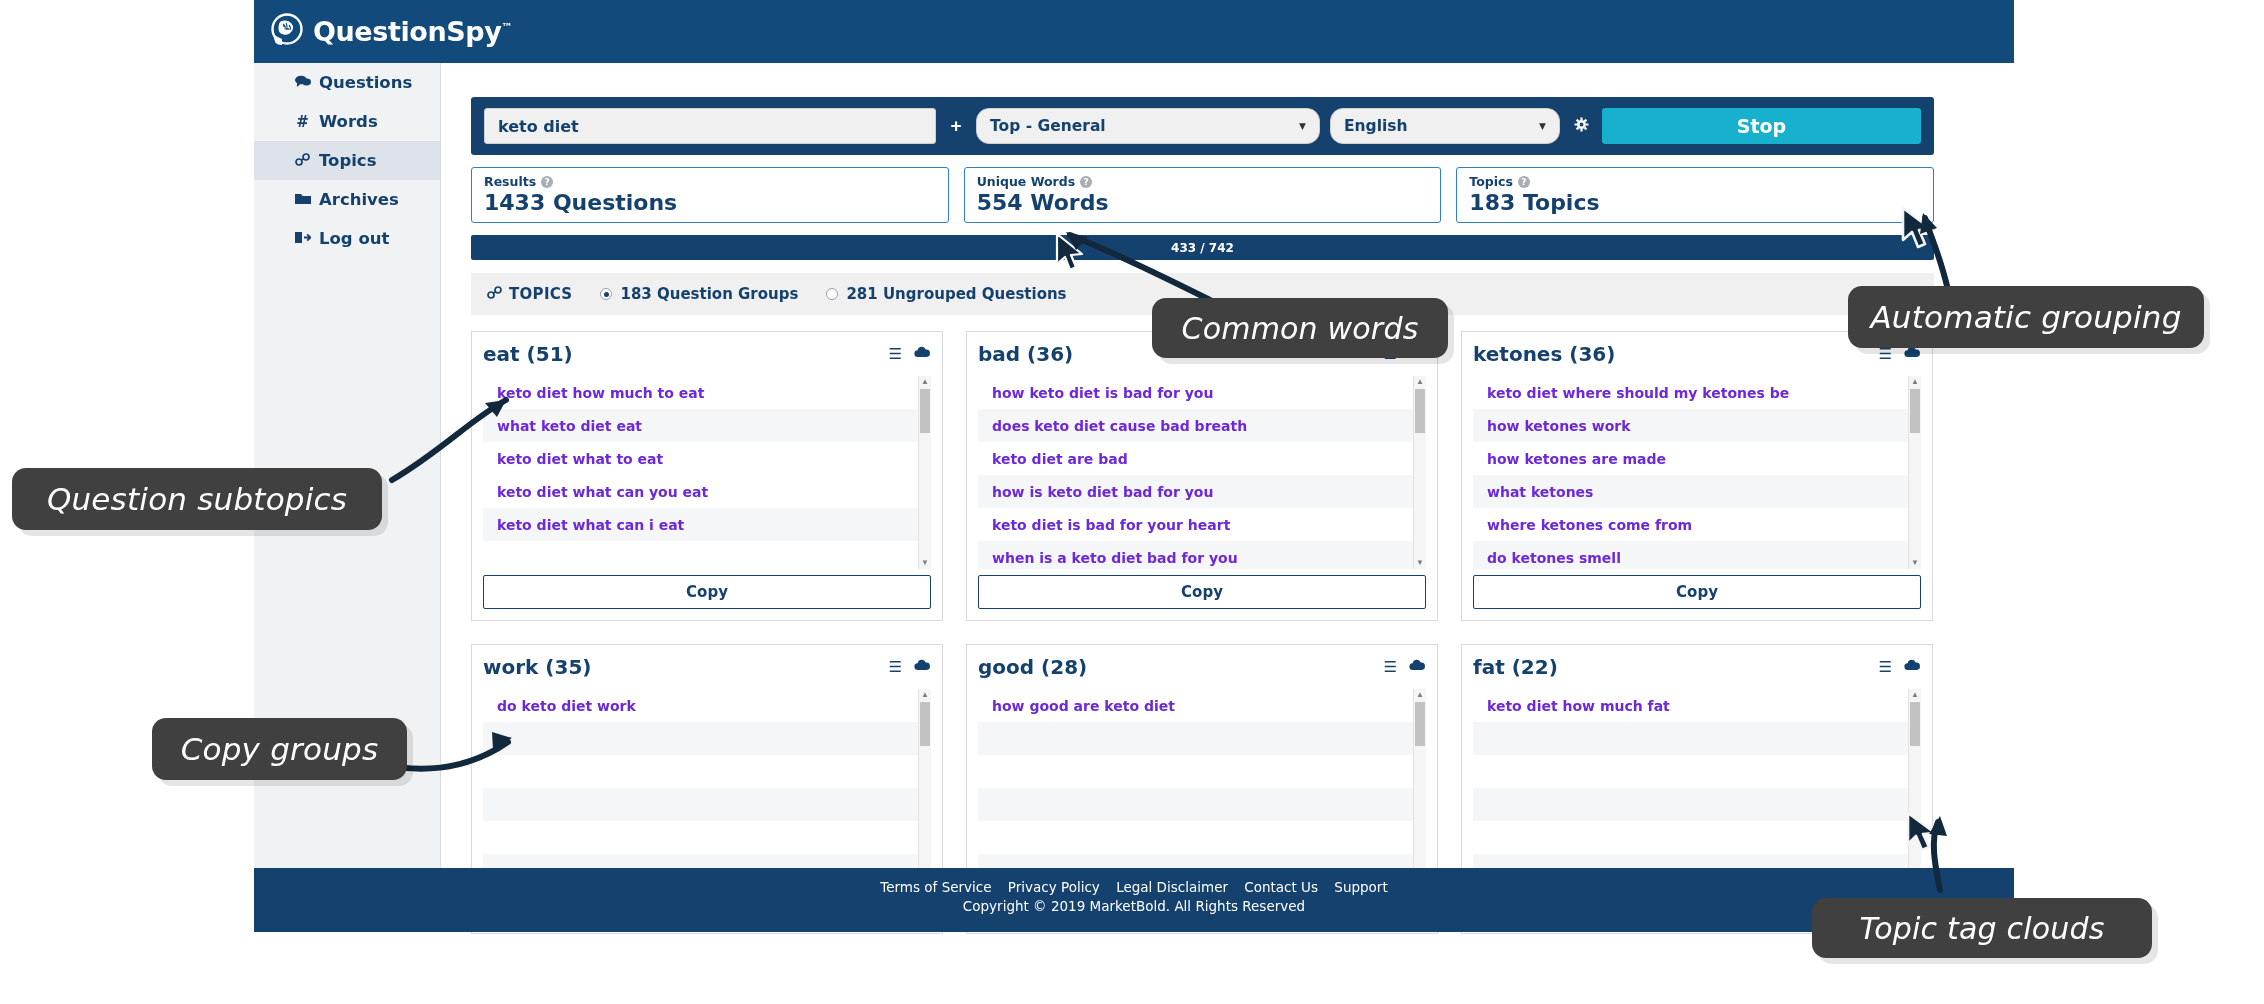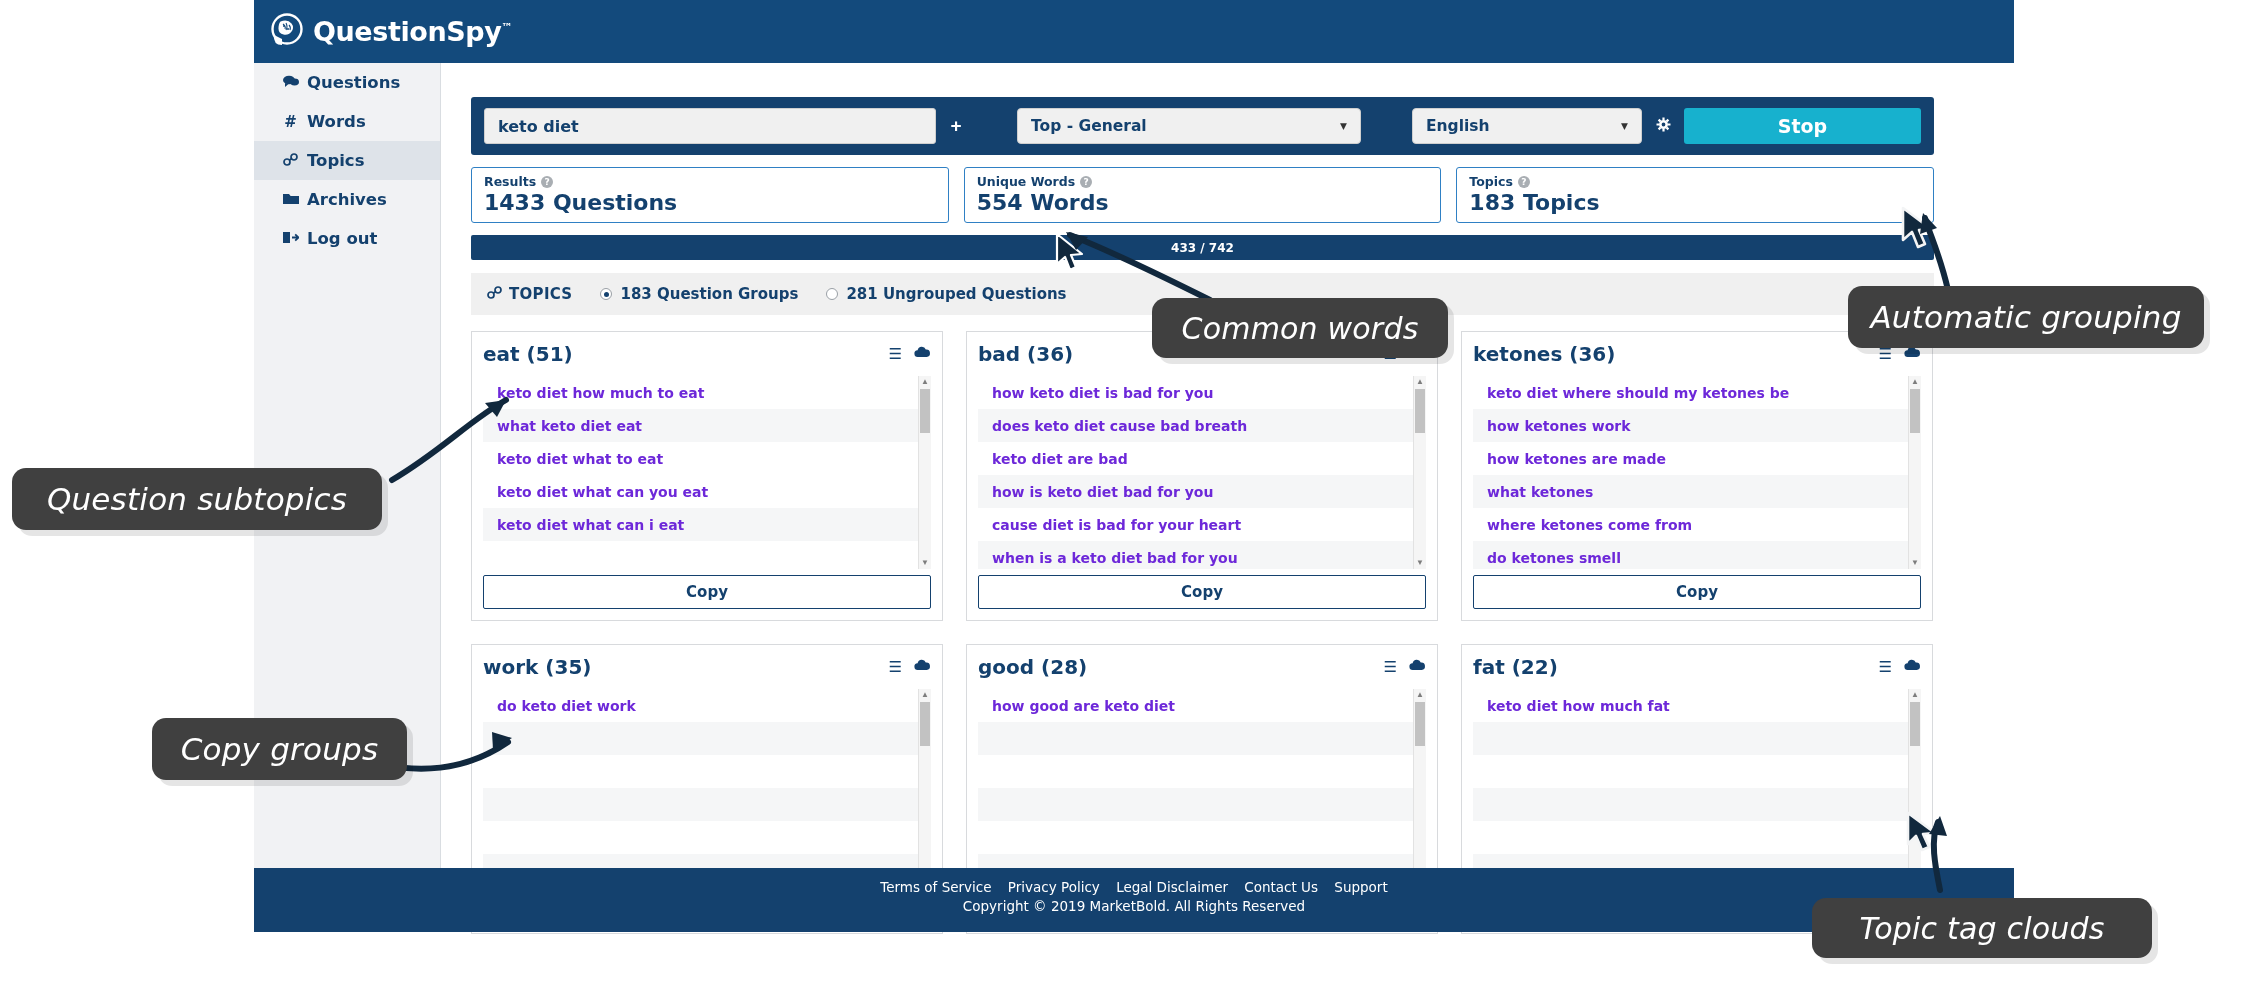--- a/index.html
+++ b/index.html
@@ -27,21 +27,21 @@
     font-family:"DejaVu Sans", sans-serif;
   }
   #brand .tm{font-size:11px;vertical-align:super;}
 
   
   #sidebar{
     position:absolute;left:0;top:63px;width:186px;height:805px;
     background:#f1f2f4;border-right:1px solid #d9dde1;
   }
   .nav-item{
-    height:39px;display:flex;align-items:center;padding-left:28px;gap:8px;
+    height:39px;display:flex;align-items:center;padding-left:40px;gap:8px;
     color:#14416e;font-size:16.5px;font-weight:bold;
     font-family:"DejaVu Sans", sans-serif;cursor:pointer;
   }
   .nav-item.active{background:#dee3e9;}
   .nav-item .nic{width:17px;display:inline-block;text-align:center;font-size:15px;}
 
   
   #main{
     position:absolute;left:187px;top:63px;width:1573px;height:805px;
     background:#ffffff;
@@ -52,25 +52,24 @@
     background:#14416e;border-radius:3px;display:flex;align-items:center;
     padding:0 13px;box-sizing:border-box;gap:10px;
   }
   .sb-input{
     height:36px;background:#f0f0f0;border:1px solid #cfcfcf;border-radius:3px;
     width:452px;box-sizing:border-box;display:flex;align-items:center;padding:0 13px;
     color:#14416e;font-size:16px;font-weight:bold;font-family:"DejaVu Sans", sans-serif;
   }
   .sb-plus{color:#ffffff;font-size:19px;font-weight:bold;width:20px;text-align:center;}
   .sb-select{
-    height:36px;background:#f0f0f0;border:1px solid #cfcfcf;border-radius:4px;
+    height:36px;background:#f0f0f0;border:1px solid #cfcfcf;border-radius:13px;
     box-sizing:border-box;display:flex;align-items:center;padding:0 13px;
     color:#14416e;font-size:15.5px;font-weight:bold;font-family:"DejaVu Sans", sans-serif;
     justify-content:space-between;
-    margin-left:41px;
   }
   #select-category{width:344px;}
   #select-language{width:230px;}
   .caret{font-size:9px;color:#333;margin-left:8px;}
   .sb-gear{color:#ffffff;font-size:16px;width:22px;text-align:center;}
   #stop-button{
     height:36px;flex:1;background:#17b1ce;border-radius:3px;
     display:flex;align-items:center;justify-content:center;
     color:#ffffff;font-size:19px;font-weight:bold;
     font-family:"DejaVu Sans", sans-serif;cursor:pointer;
@@ -376,21 +375,21 @@
             <span class="icon-cloud"><svg width="17" height="12" viewBox="0 0 17 12">
                   <path d="M4 11 a3.4 3.4 0 0 1 -0.4 -6.8 a4.3 4.3 0 0 1 8.2 -0.6 a3.2 3.2 0 0 1 0.9 7.4 z" fill="#14416e"></path>
                 </svg></span>
           </div>
         </div>
         <div class="qlist">
           <div class="qrow">how keto diet is bad for you</div>
           <div class="qrow alt">does keto diet cause bad breath</div>
           <div class="qrow">keto diet are bad</div>
           <div class="qrow alt">how is keto diet bad for you</div>
-          <div class="qrow">cause diet is bad for your heart</div>
+          <div class="qrow">keto diet is bad for your heart</div>
           <div class="qrow alt">when is a keto diet bad for you</div>
           <div class="scrollbar">
             <div class="arrow">▲</div>
             <div class="thumb"></div>
             <div class="arrow" style="position:absolute;bottom:0;left:0;width:12px;">▼</div>
           </div>
         </div>
         <div class="copy-btn">Copy</div>
       </div>
 

